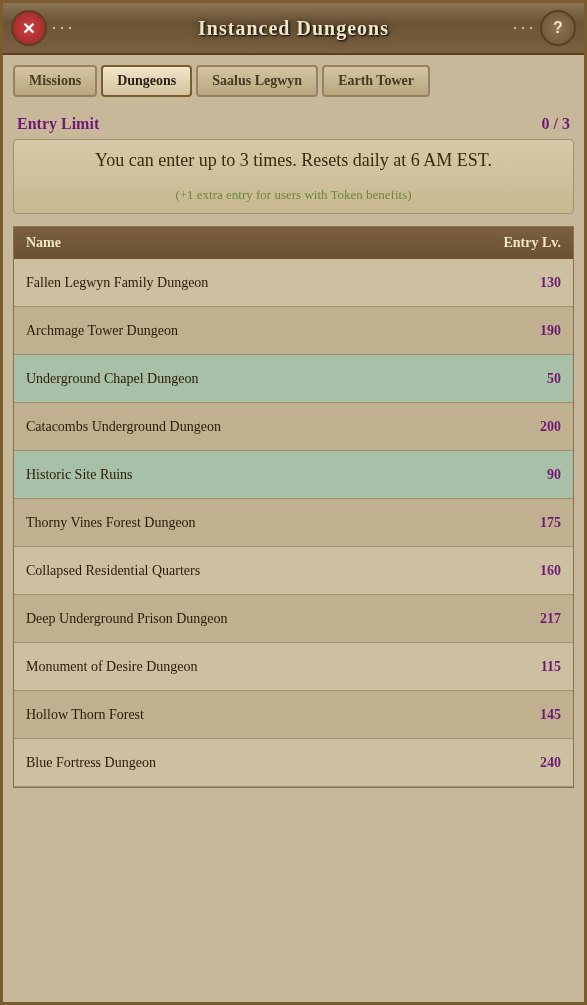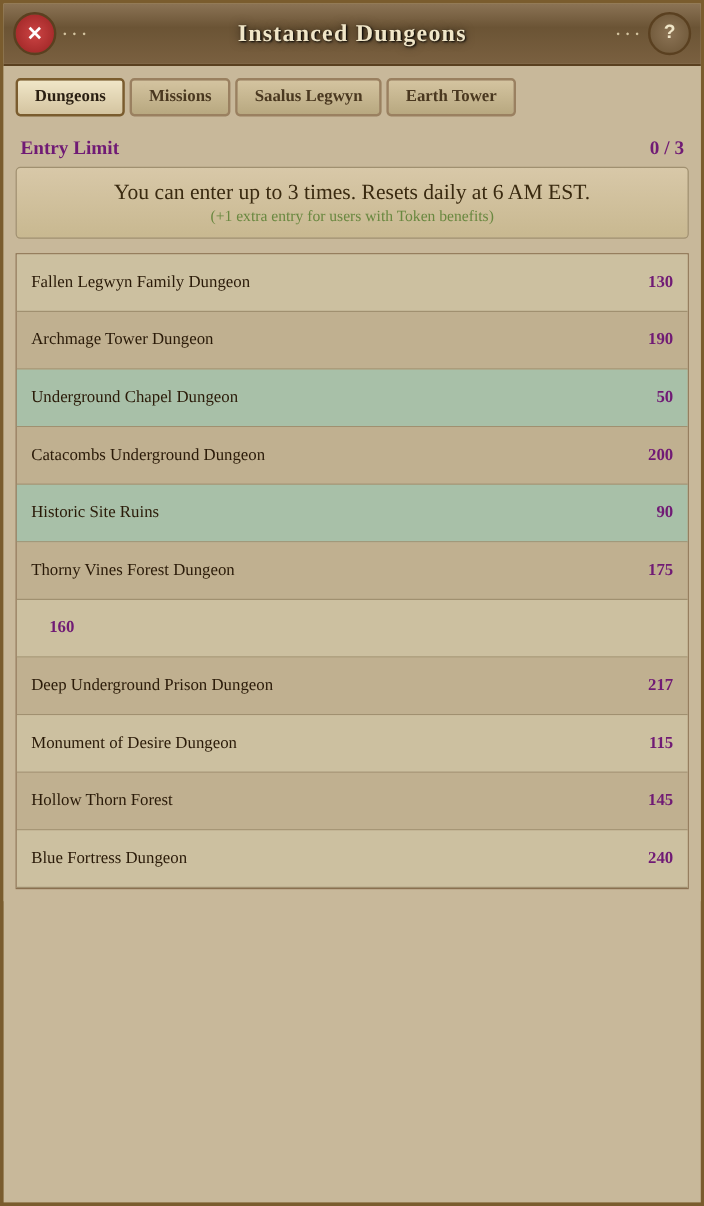--- a/index.html
+++ b/index.html
@@ -140,21 +140,21 @@
     }
 
     .info-main {
       color: #3a2a10;
       font-size: 18px;
     }
 
     .info-bonus {
       color: #6a8840;
       font-size: 13px;
-      margin-top: 1px;
+      margin-top: 16px;
       font-family: Liberation Serif, serif;
     }
 
     
     .dungeon-table {
       width: 100%;
       border-collapse: collapse;
       border: 1px solid #8a7050;
     }
 
@@ -226,37 +226,41 @@
     <span class="title-text">Instanced Dungeons</span>
     <div class="title-right">
       <span class="dots-btn">···</span>
       <button class="title-btn help-btn">?</button>
     </div>
   </div>
 
   <div class="content">
 
     <div class="tabs">
+      <div class="tab">Missions</div>
       <div class="tab active">Dungeons</div>
-      <div class="tab">Missions</div>
       <div class="tab">Saalus Legwyn</div>
       <div class="tab">Earth Tower</div>
     </div>
 
     <div class="entry-limit-row">
       <span>Entry Limit</span>
       <span>0 / 3</span>
     </div>
 
     <div class="info-box">
       <div class="info-main">You can enter up to 3 times. Resets daily at 6 AM EST.</div>
       <div class="info-bonus">(+1 extra entry for users with Token benefits)</div>
     </div>
 
     <div class="dungeon-table">
+      <div class="table-header">
+        <span>Name</span>
+        <span>Entry Lv.</span>
+      </div>
       <div id="dungeon-rows">
           <div class="dungeon-row">
             <span class="dungeon-name">Fallen Legwyn Family Dungeon</span>
             <span class="dungeon-level">130</span>
           </div>
           <div class="dungeon-row">
             <span class="dungeon-name">Archmage Tower Dungeon</span>
             <span class="dungeon-level">190</span>
           </div>
           <div class="dungeon-row highlighted">
@@ -269,20 +273,21 @@
           </div>
           <div class="dungeon-row highlighted">
             <span class="dungeon-name">Historic Site Ruins</span>
             <span class="dungeon-level">90</span>
           </div>
           <div class="dungeon-row">
             <span class="dungeon-name">Thorny Vines Forest Dungeon</span>
             <span class="dungeon-level">175</span>
           </div>
           <div class="dungeon-row">
+            <span class="dungeon-name">Collapsed Residential Quarters</span>
             <span class="dungeon-level">160</span>
           </div>
           <div class="dungeon-row">
             <span class="dungeon-name">Deep Underground Prison Dungeon</span>
             <span class="dungeon-level">217</span>
           </div>
           <div class="dungeon-row">
             <span class="dungeon-name">Monument of Desire Dungeon</span>
             <span class="dungeon-level">115</span>
           </div>

